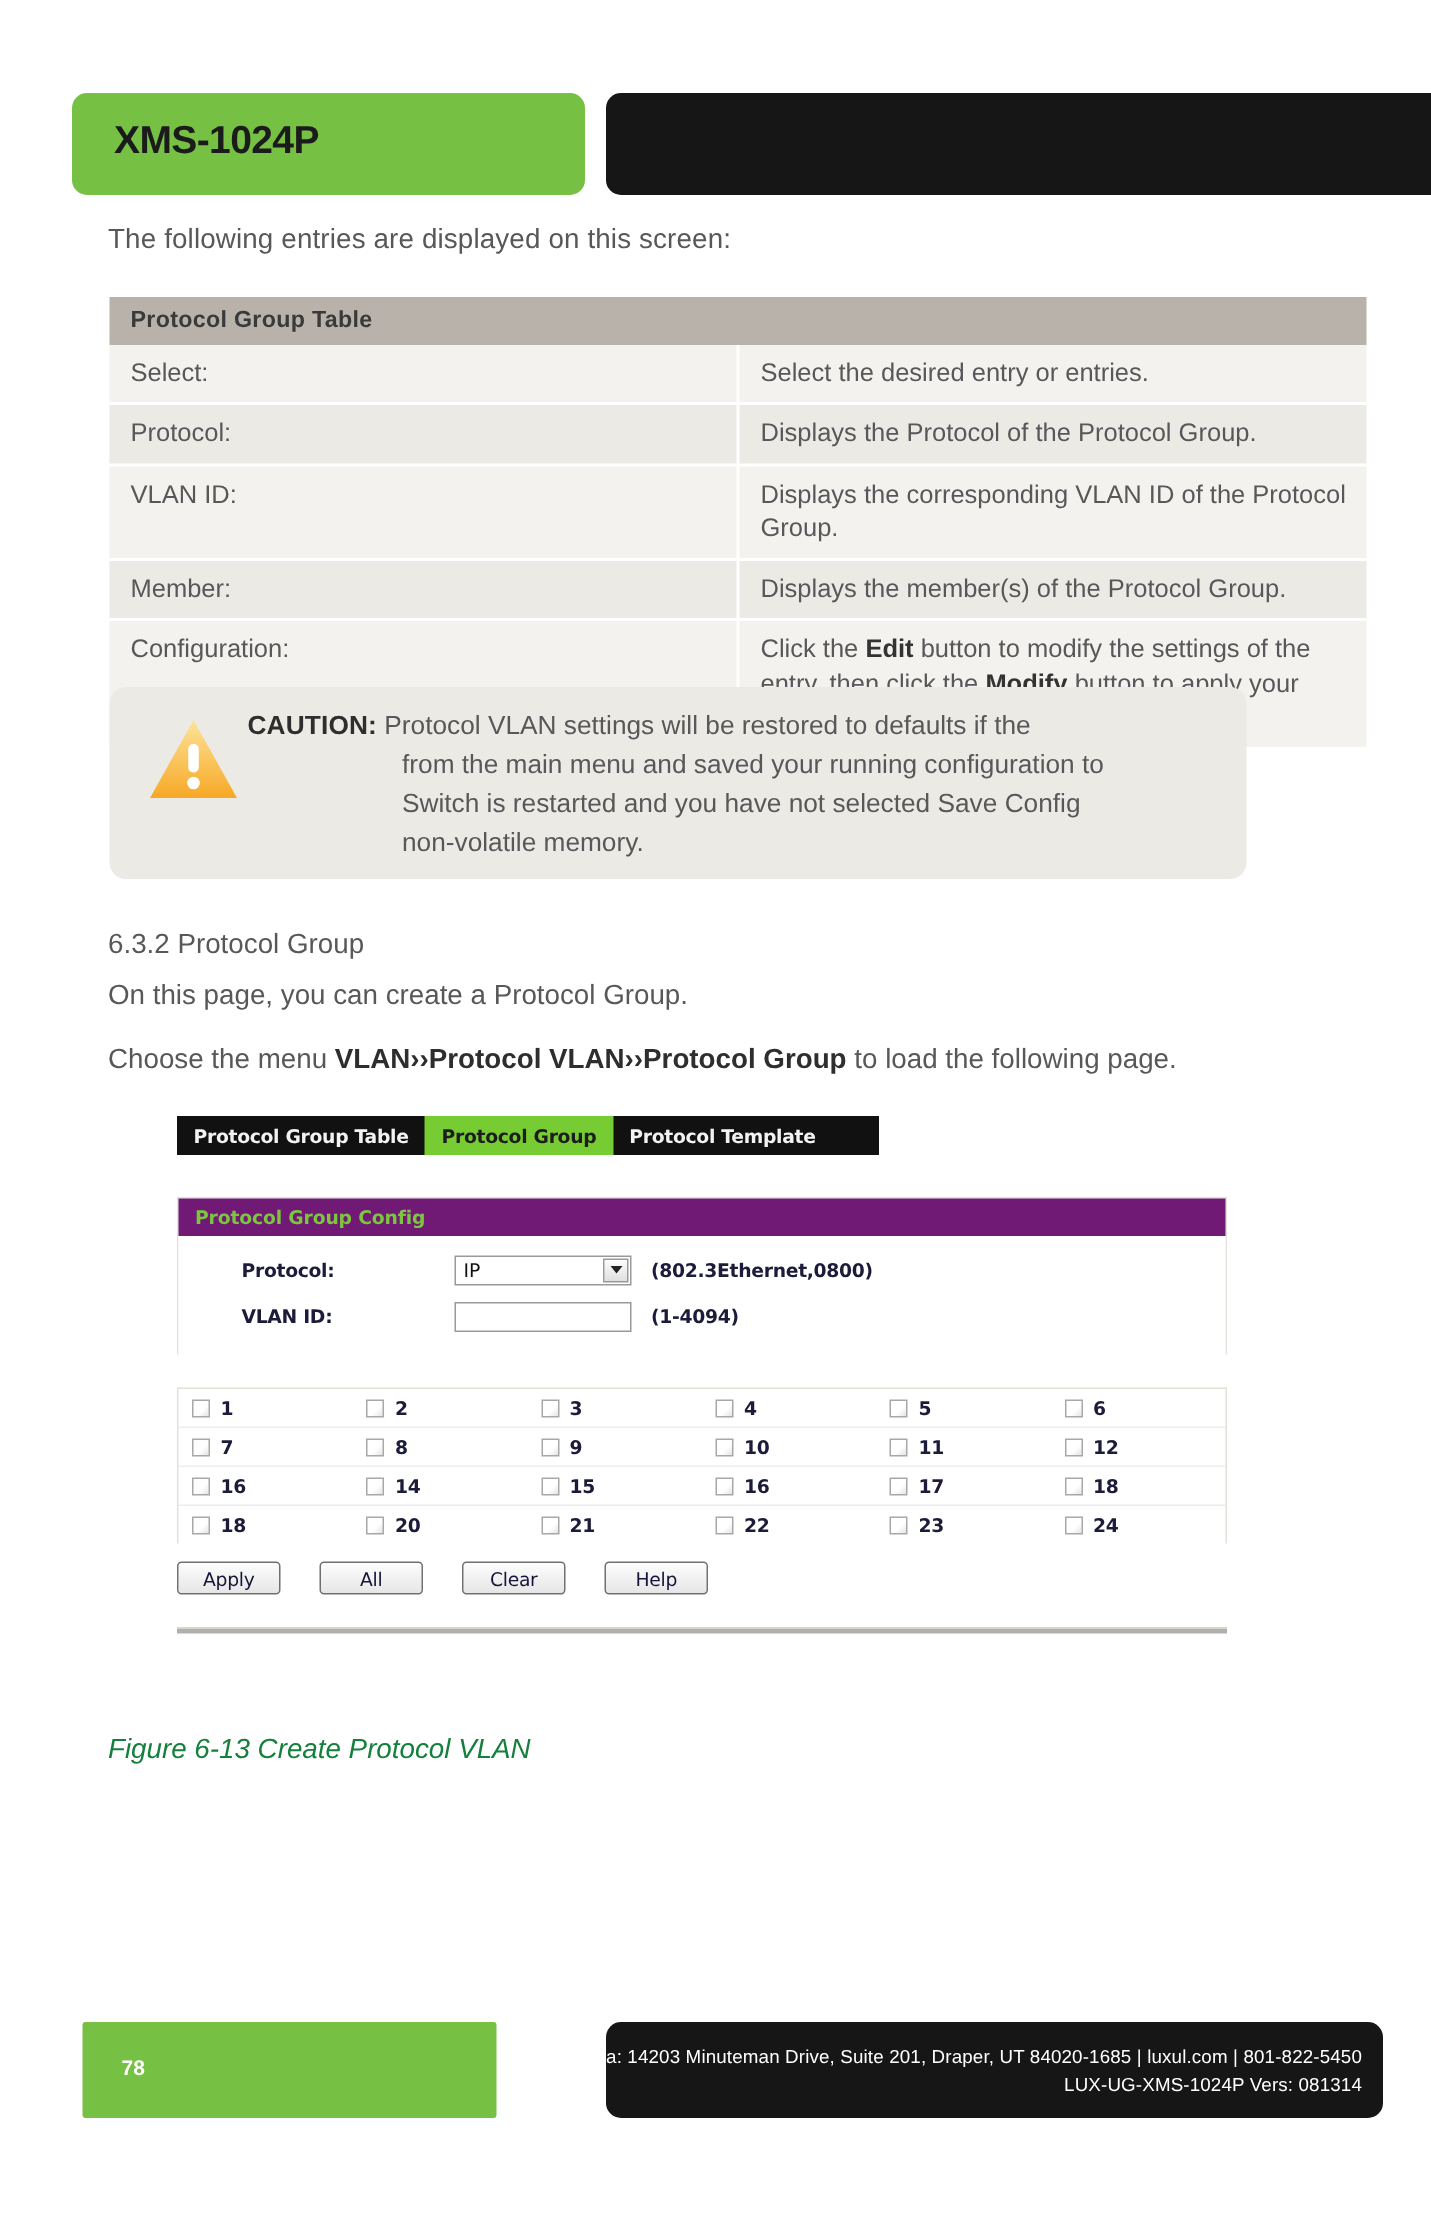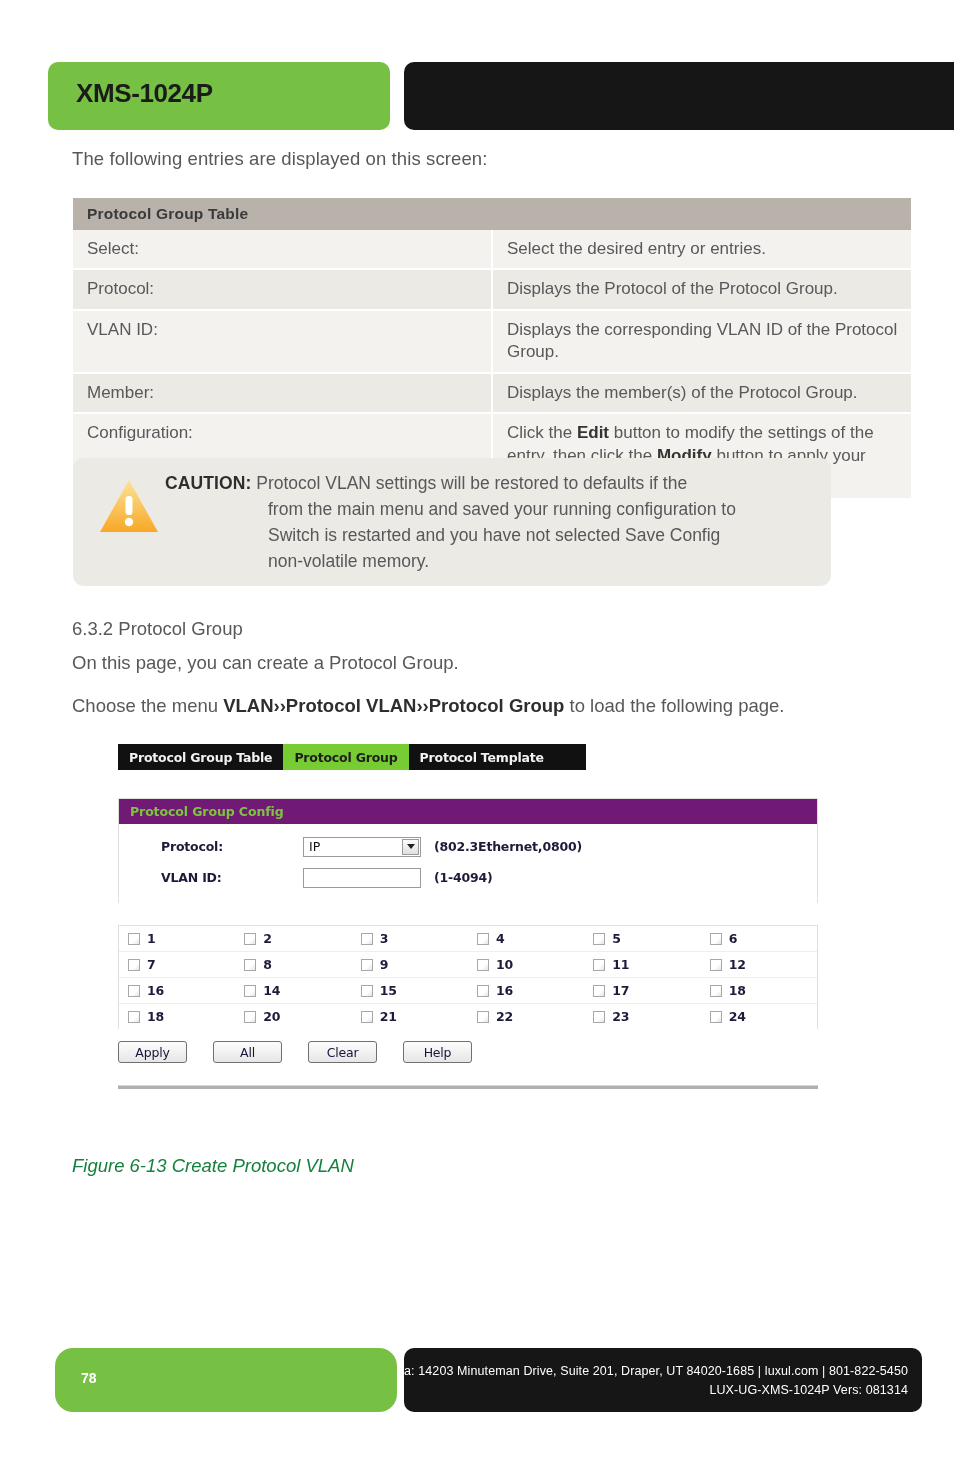--- a/index.html
+++ b/index.html
@@ -340,24 +340,24 @@
     font-size: 18.5px;
     font-style: italic;
     color: #15803d;
   }
 
   
   .footer-page {
     position: absolute;
     left: 55px;
     top: 1348px;
-    width: 342px;
+    width: 276px;
     height: 64px;
     background: #76c043;
-    border-radius: 18px;
+    border-radius: 2px;
   }
   .footer-page-num {
     position: absolute;
     left: 26px;
     top: 22px;
     color: #ffffff;
     font-size: 14px;
     font-weight: bold;
   }
   .footer-bar {

